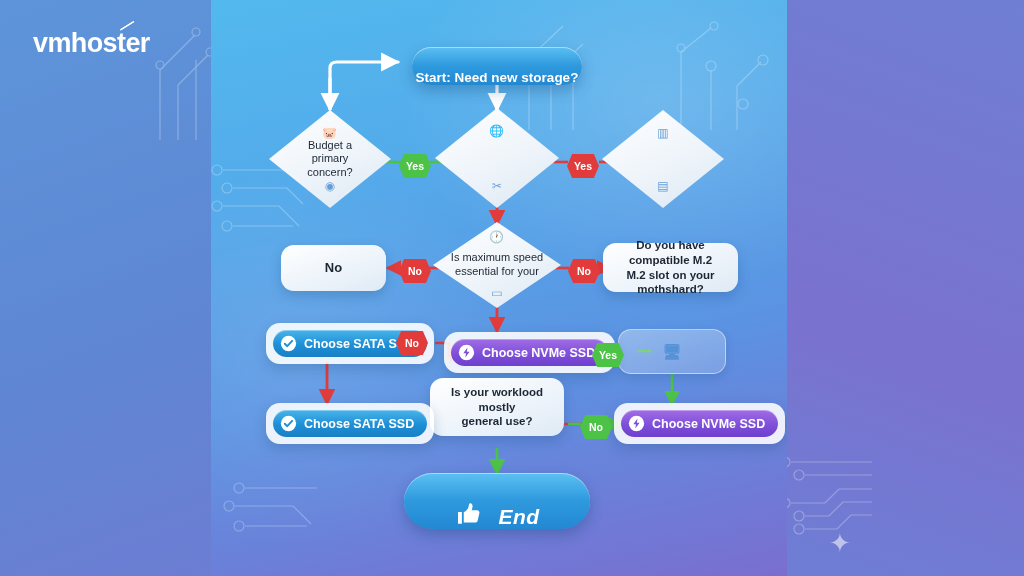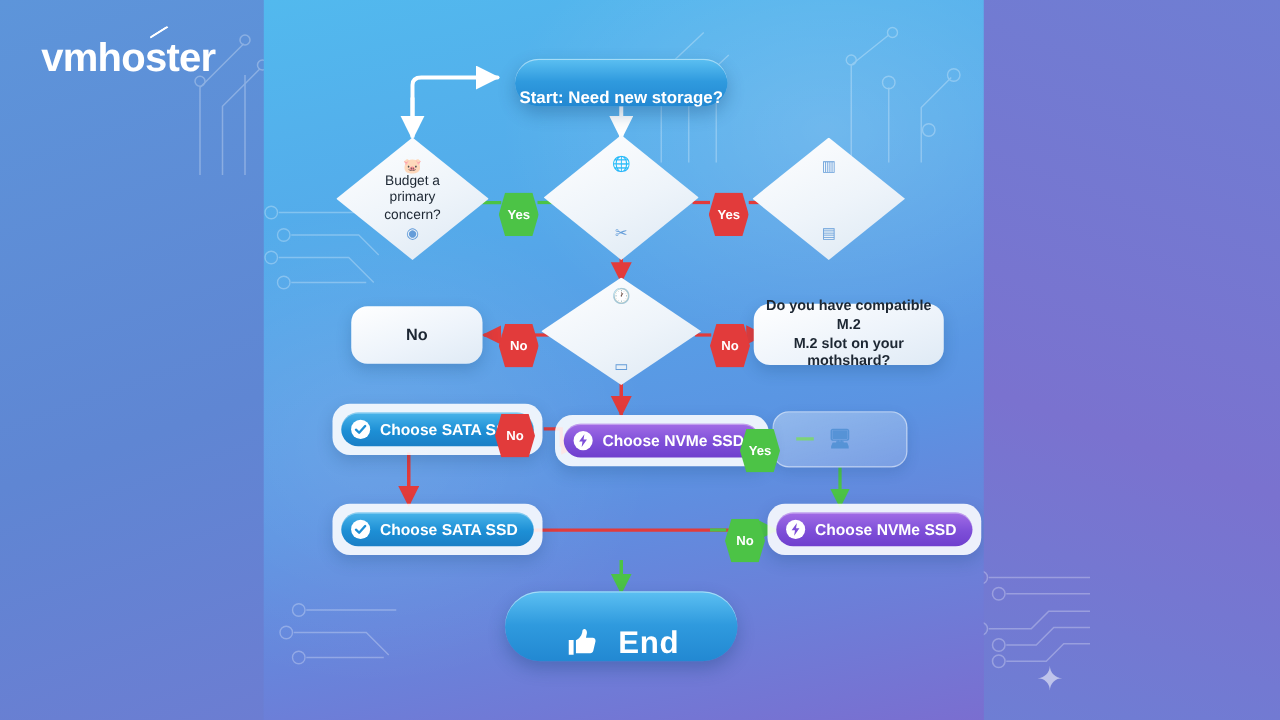--- a/index.html
+++ b/index.html
@@ -28,39 +28,39 @@
       radial-gradient(ellipse 420px 300px at 78% 18%, rgba(255,255,255,0.16), rgba(255,255,255,0) 62%),
       radial-gradient(ellipse 380px 320px at 15% 62%, rgba(255,255,255,0.10), rgba(255,255,255,0) 60%),
       linear-gradient(168deg, #52b9ee 0%, #54aaea 30%, #5b93e2 62%, #7a6ed0 100%);
     overflow: hidden;
   }
   .circuit { position: absolute; opacity: .28; pointer-events: none; }
 
   
   .logo {
     position: absolute; left: 33px; top: 28px;
-    color: #ffffff; font-size: 32px; font-weight: 700; letter-spacing: -0.6px;
+    color: #ffffff; font-size: 27px; font-weight: 700; letter-spacing: -0.6px;
   }
   .logo .tick {
     position: absolute; left: 88px; top: -4px; width: 17px; height: 11px;
     border-top: 2.2px solid #fff; transform: rotate(-32deg); border-radius: 2px;
   }
 
   .node { position: absolute; }
 
   
   .pill {
     display: flex; align-items: flex-end; justify-content: center; gap: 14px;
     background: linear-gradient(180deg, #5cc0f2 0%, #2f9ade 48%, #2288d2 100%);
     border-radius: 999px;
     color: #fff; font-weight: 700;
     box-shadow: 0 6px 14px rgba(12,60,110,.30), inset 0 1px 0 rgba(255,255,255,.45);
   }
   #start-node .pill { width: 170px; height: 38px; font-size: 13.5px; }
-  #end-node .pill { width: 186px; height: 56px; font-size: 25px; letter-spacing: .5px; }
+  #end-node .pill { width: 186px; height: 56px; font-size: 21px; letter-spacing: .5px; font-style: italic; }
 
   
   .diamond {
     position: relative;
     display: flex; align-items: center; justify-content: center;
     text-align: center;
     background: linear-gradient(155deg, #ffffff 0%, #eef4fa 55%, #dce8f3 100%);
     box-shadow: 0 5px 12px rgba(18,62,110,.20);
     clip-path: polygon(50% 0%, 100% 50%, 50% 100%, 0% 50%);
   }
@@ -105,21 +105,21 @@
     box-shadow: inset 0 1px 0 rgba(255,255,255,.35);
   }
   .chip.blue { background: linear-gradient(180deg, #49b4ea 0%, #1d8fd5 55%, #1a7fc6 100%); }
   .chip.purple { background: linear-gradient(180deg, #a26ce6 0%, #7e4fd8 55%, #6f3fce 100%); }
   .chip .gi { width: 17px; height: 17px; flex: 0 0 17px; }
 
   
   .elabel {
     position: absolute;
     display: flex; align-items: center; justify-content: center;
-    width: 32px; height: 35px;
+    width: 32px; height: 24px;
     color: #fff; font-size: 10.5px; font-weight: 700;
     clip-path: polygon(16% 0%, 84% 0%, 100% 50%, 84% 100%, 16% 100%, 0% 50%);
   }
   .elabel.green { background: #4cc346; }
   .elabel.red { background: #e23b3b; }
 
   svg.edges { position: absolute; left: 0; top: 0; width: 576px; height: 576px; overflow: visible; }
 
   .sparkle { position: absolute; color: rgba(255,255,255,.55); font-size: 26px; }
 </style>
@@ -288,26 +288,27 @@
     <div class="node" style="left:391px; top:110px;">
       <div class="diamond" style="width:122px; height:98px;">
         <span class="dicon top">▥</span>
         <span class="dicon bot">▤</span>
       </div>
     </div>
 
     <div class="node" style="left:222px; top:222px;">
       <div class="diamond" style="width:128px; height:86px;">
         <span class="dicon top" style="top:10%;">🕐</span>
+        <span class="dtext" style="width:88%;">Is maximum speed<br>essential for your</span>
         <span class="dicon bot" style="bottom:10%;">▭</span>
       </div>
     </div>
 
     <div class="node" style="left:392px; top:243px;">
-      <div class="rbox" style="width:152px; height:49px;">
+      <div class="rbox" style="width:135px; height:49px;">
         <span>Do you have compatible M.2<br>M.2 slot on your mothshard?</span>
       </div>
     </div>
 
     <div class="node" style="left:70px; top:245px;">
       <div class="rbox" style="width:105px; height:46px;">
         <span style="font-size:13px;">No</span>
       </div>
     </div>
 
@@ -334,20 +335,25 @@
         <div class="chip purple">
           <svg class="gi" viewBox="0 0 20 20">
             <circle cx="10" cy="10" r="9" fill="#ffffff"></circle>
             <path d="M11.2 4 L6.2 10.8 L9.4 10.8 L8.6 16 L13.6 9 L10.4 9 Z" fill="#7e4fd8"></path>
           </svg>
           <span>Choose NVMe SSD</span>
         </div>
       </div>
     </div>
 
+    <div class="node" style="left:219px; top:378px;">
+      <div class="rbox" style="width:134px; height:58px;">
+        <span>Is your worklood<br>mostly<br>general use?</span>
+      </div>
+    </div>
 
     <div class="node" style="left:55px; top:403px;">
       <div class="frame">
         <div class="chip blue">
           <svg class="gi" viewBox="0 0 20 20">
             <circle cx="10" cy="10" r="9" fill="#ffffff"></circle>
             <path d="M5.6 10.3 L8.6 13.2 L14.3 6.9" fill="none" stroke="#1d8fd5" stroke-width="2.2" stroke-linecap="round" stroke-linejoin="round"></path>
           </svg>
           <span>Choose SATA SSD</span>
         </div>

